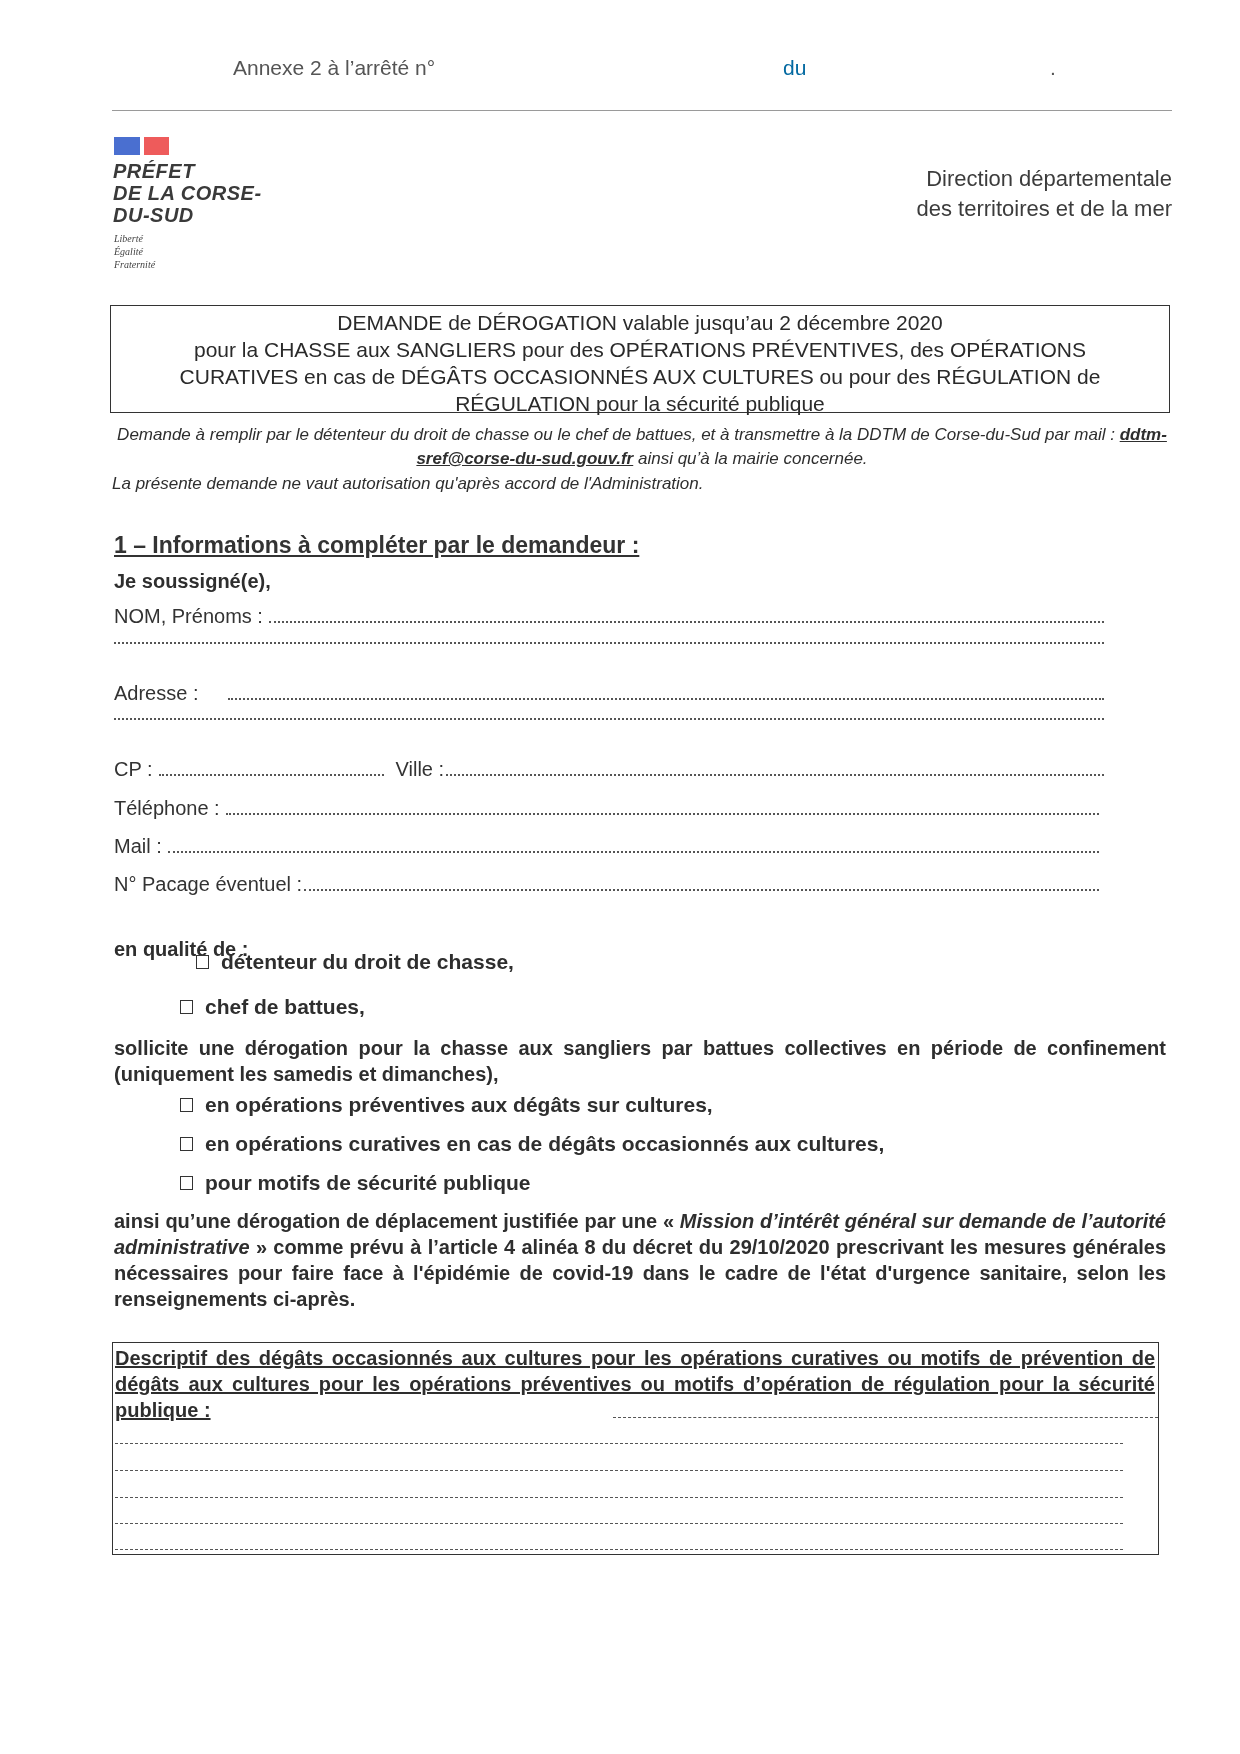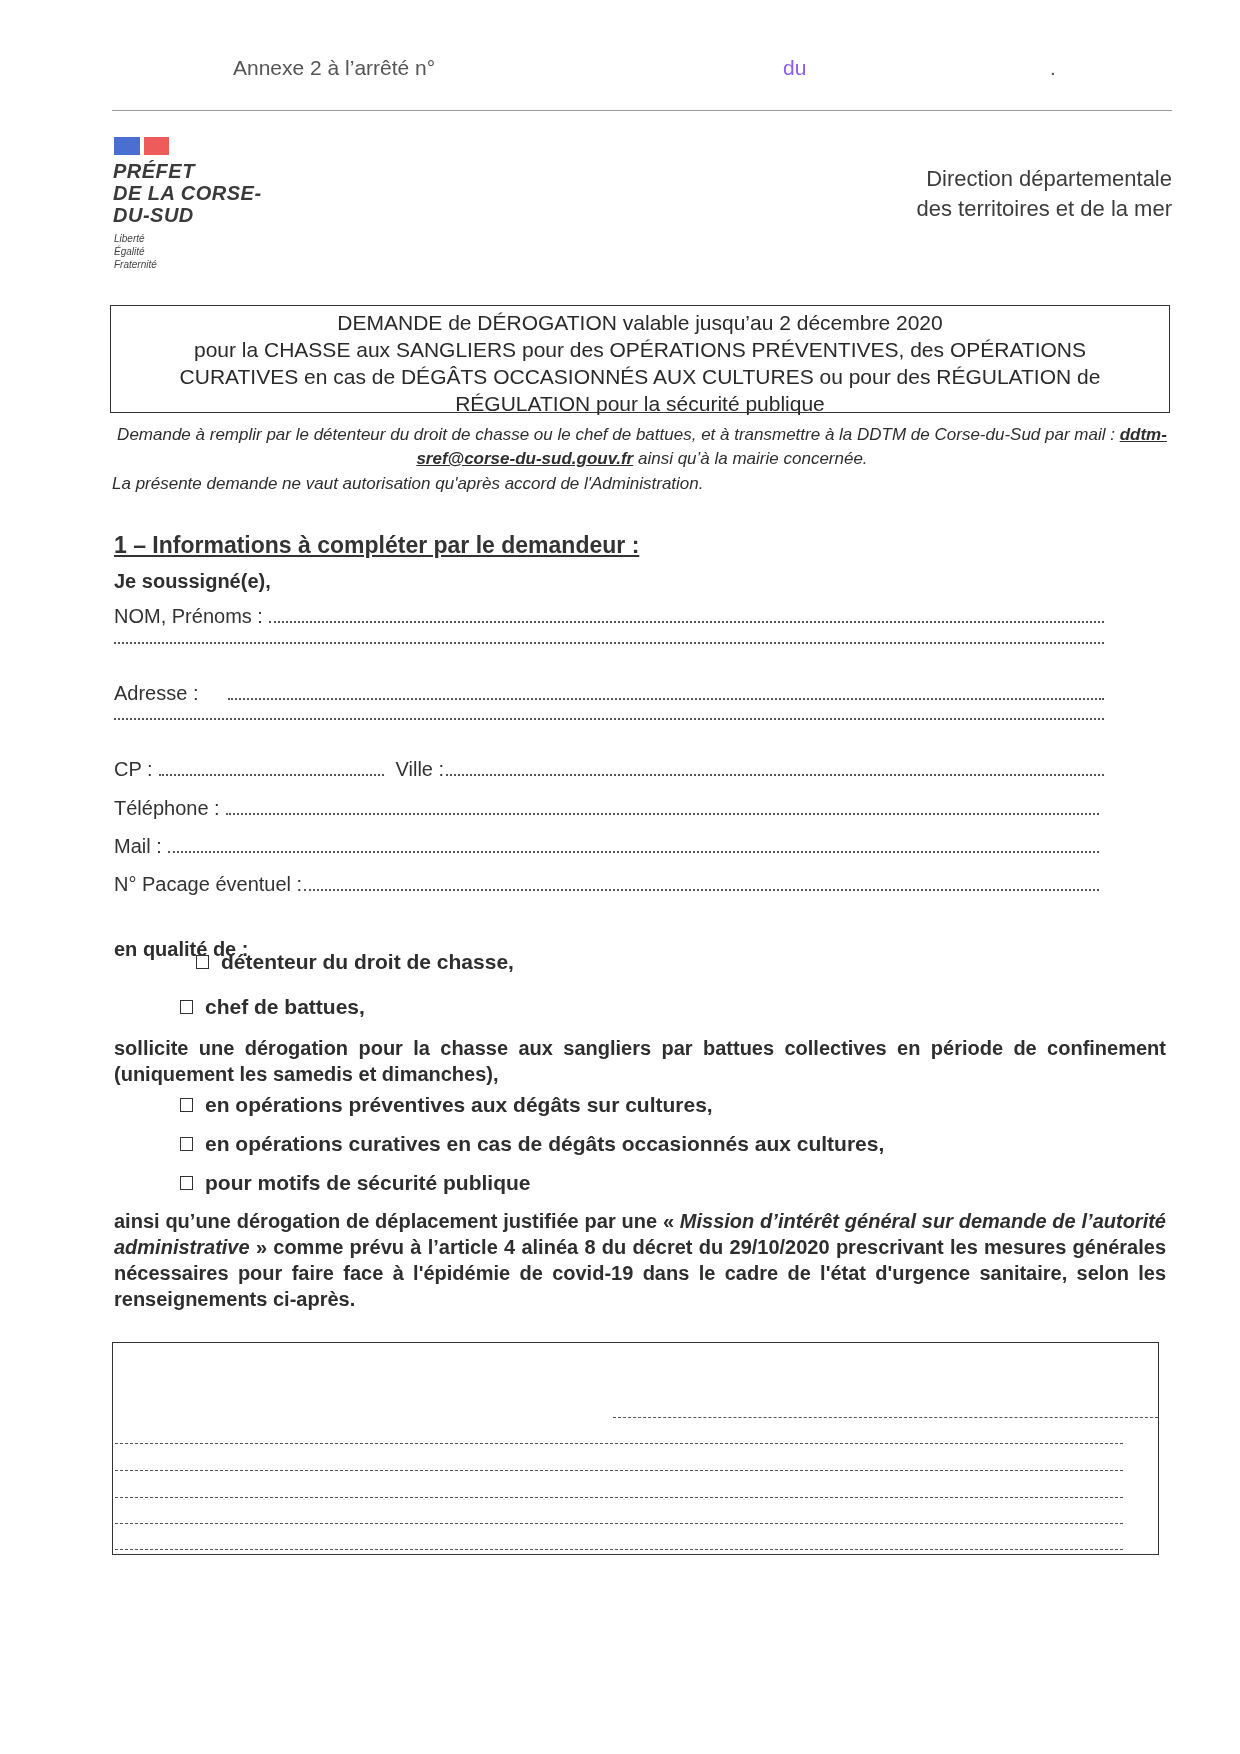--- a/index.html
+++ b/index.html
@@ -1,28 +1,28 @@
 <!DOCTYPE html>
 <html><head>
 <meta charset="utf-8">
 <style>
   html, body { margin: 0; padding: 0; background: #ffffff; }
   body { width: 1240px; height: 1754px; position: relative; overflow: hidden;
          font-family: "Liberation Sans", sans-serif; color: #2b2b2b; }
   .abs { position: absolute; }
   .annexe { left: 233px; top: 56px; font-size: 21px; color: #555; }
-  .du { left: 783px; top: 56px; font-size: 21px; color: #8b5cf6; }
+  .du { left: 783px; top: 56px; font-size: 21px; color: #0369a1; }
   .dot { left: 1050px; top: 56px; font-size: 21px; color: #555; }
   .hrule { left: 112px; top: 110px; width: 1060px; height: 0; border-top: 1px solid #9a9a9a; }
   .flag { left: 114px; top: 137px; width: 55px; height: 18px; display: flex; }
   .flag .b { width: 26px; height: 18px; background: #4a6fd0; }
   .flag .w { width: 4px; height: 18px; background: #fff; }
   .flag .r { width: 25px; height: 18px; background: #ee5b5b; }
   .prefet { left: 113px; top: 160px; font-size: 20px; font-weight: bold; line-height: 22px; color: #3a3a3a; letter-spacing: 0.5px; font-style: italic; }
-  .devise { left: 114px; top: 232px; font-family: Liberation Sans, sans-serif; font-style: italic; font-size: 10px; line-height: 13px; color: #444; }
+  .devise { left: 114px; top: 232px; font-family: Liberation Serif, serif; font-style: italic; font-size: 10px; line-height: 13px; color: #444; }
   .direction { right: 68px; top: 164px; text-align: right; font-size: 22px; line-height: 30px; color: #3c3c3c; }
   .titlebox { left: 110px; top: 305px; width: 1060px; height: 108px; border: 1.5px solid #333; text-align: center; font-size: 21px; line-height: 27px; color: #2a2a2a; padding-top: 3px; box-sizing: border-box; }
   .intro { left: 112px; top: 423px; width: 1060px; text-align: center; font-style: italic; font-size: 17px; line-height: 24px; color: #2e2e2e; }
   .intro .email { font-weight: bold; text-decoration: underline; }
   .intro2 { left: 112px; top: 474px; width: 1060px; text-align: left; font-style: italic; font-size: 17px; color: #2e2e2e; }
   .section-title { left: 114px; top: 532px; font-size: 23px; font-weight: bold; text-decoration: underline; color: #333; }
   .label-bold { font-size: 20px; font-weight: bold; color: #2e2e2e; }
   .field-row { left: 114px; width: 990px; display: flex; align-items: flex-end; font-size: 20px; color: #333; }
   .dots { flex: 1; border-bottom: 2px dotted #555; height: 0; margin-left: 6px; margin-bottom: 5px; }
   .check-row { display: flex; align-items: center; font-size: 21px; font-weight: bold; color: #2e2e2e; }
@@ -133,19 +133,20 @@
 <div class="abs check-row" style="left:180px; top:1171px;">
   <span class="box"></span>
   <span>pour motifs de sécurité publique</span>
 </div>
 
 <div class="abs para" style="top:1208px;">
   <span>ainsi qu’une dérogation de déplacement justifiée par une « </span><i>Mission d’intérêt général sur demande de l’autorité administrative</i><span> » comme prévu à l’article 4 alinéa 8 du décret du 29/10/2020 prescrivant les mesures générales nécessaires pour faire face à l'épidémie de covid-19 dans le cadre de l'état d'urgence sanitaire, selon les renseignements ci-après.</span>
 </div>
 
 <div class="abs descbox">
+  <div class="desc-title">Descriptif des dégâts occasionnés aux cultures pour les opérations curatives ou motifs de prévention de dégâts aux cultures pour les opérations préventives ou motifs d’opération de régulation pour la sécurité publique :</div>
   <div class="dline" style="left:500px; top:74px; width:545px;"></div>
   <div class="dline" style="left:2px; top:100px; width:1008px;"></div>
   <div class="dline" style="left:2px; top:127px; width:1008px;"></div>
   <div class="dline" style="left:2px; top:154px; width:1008px;"></div>
   <div class="dline" style="left:2px; top:180px; width:1008px;"></div>
   <div class="dline" style="left:2px; top:206px; width:1008px;"></div>
 </div>
 
 </body></html>

